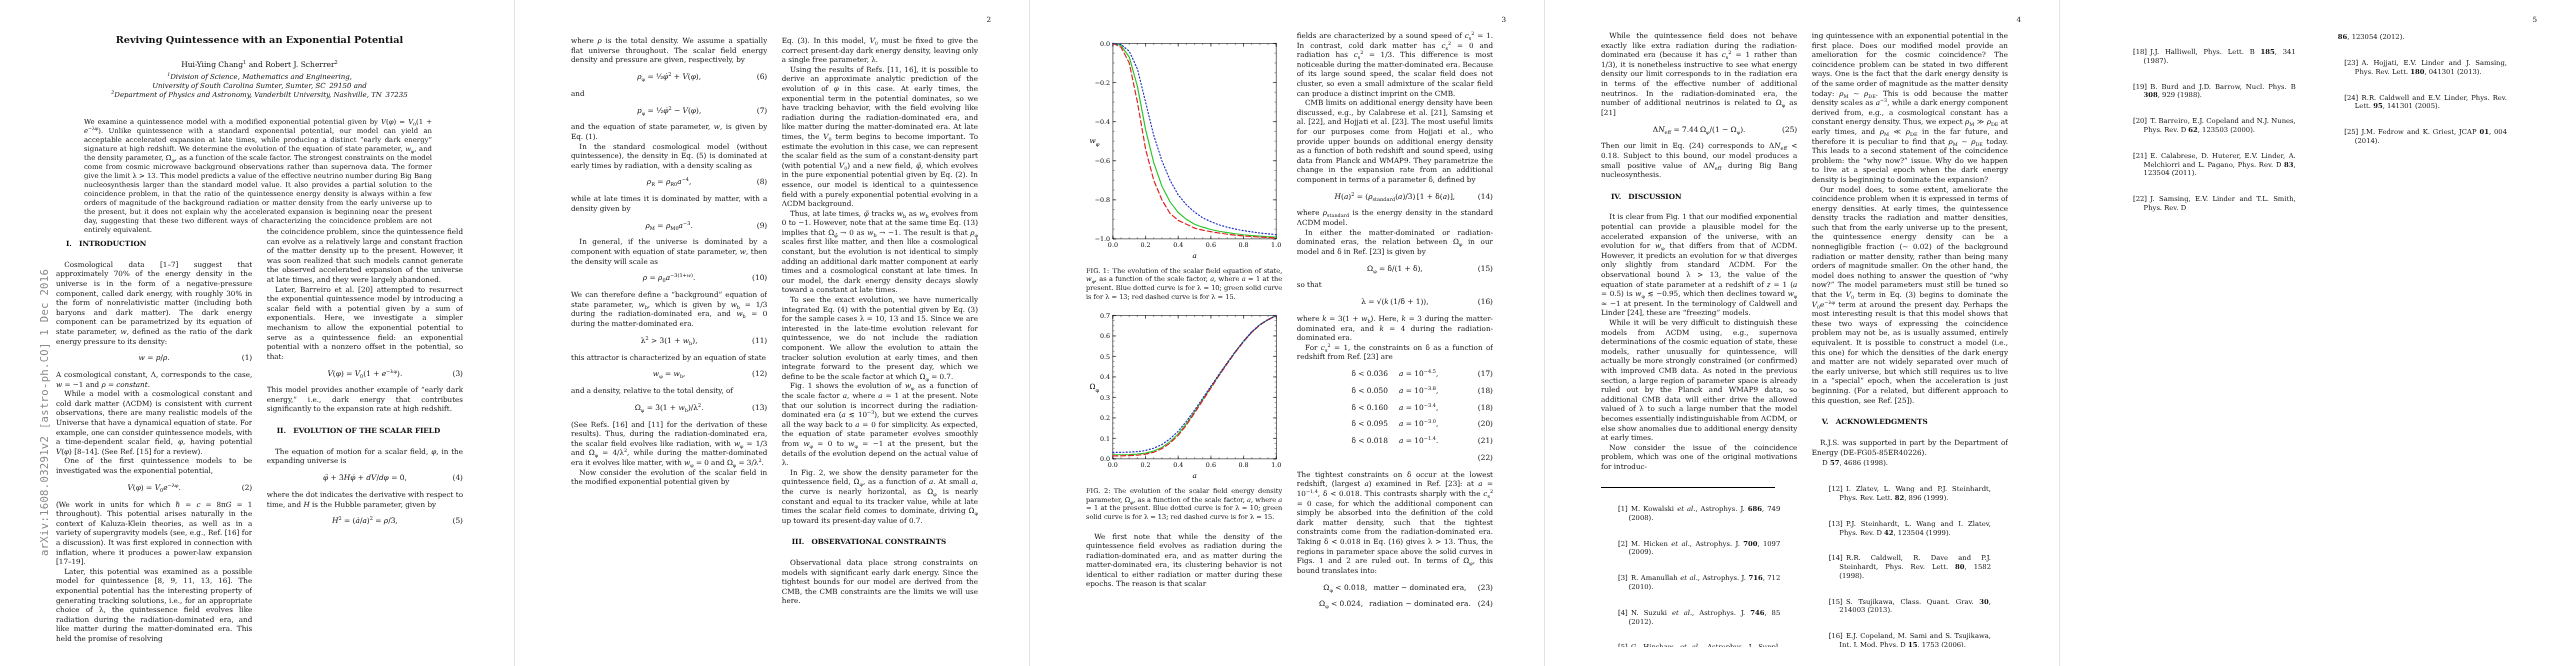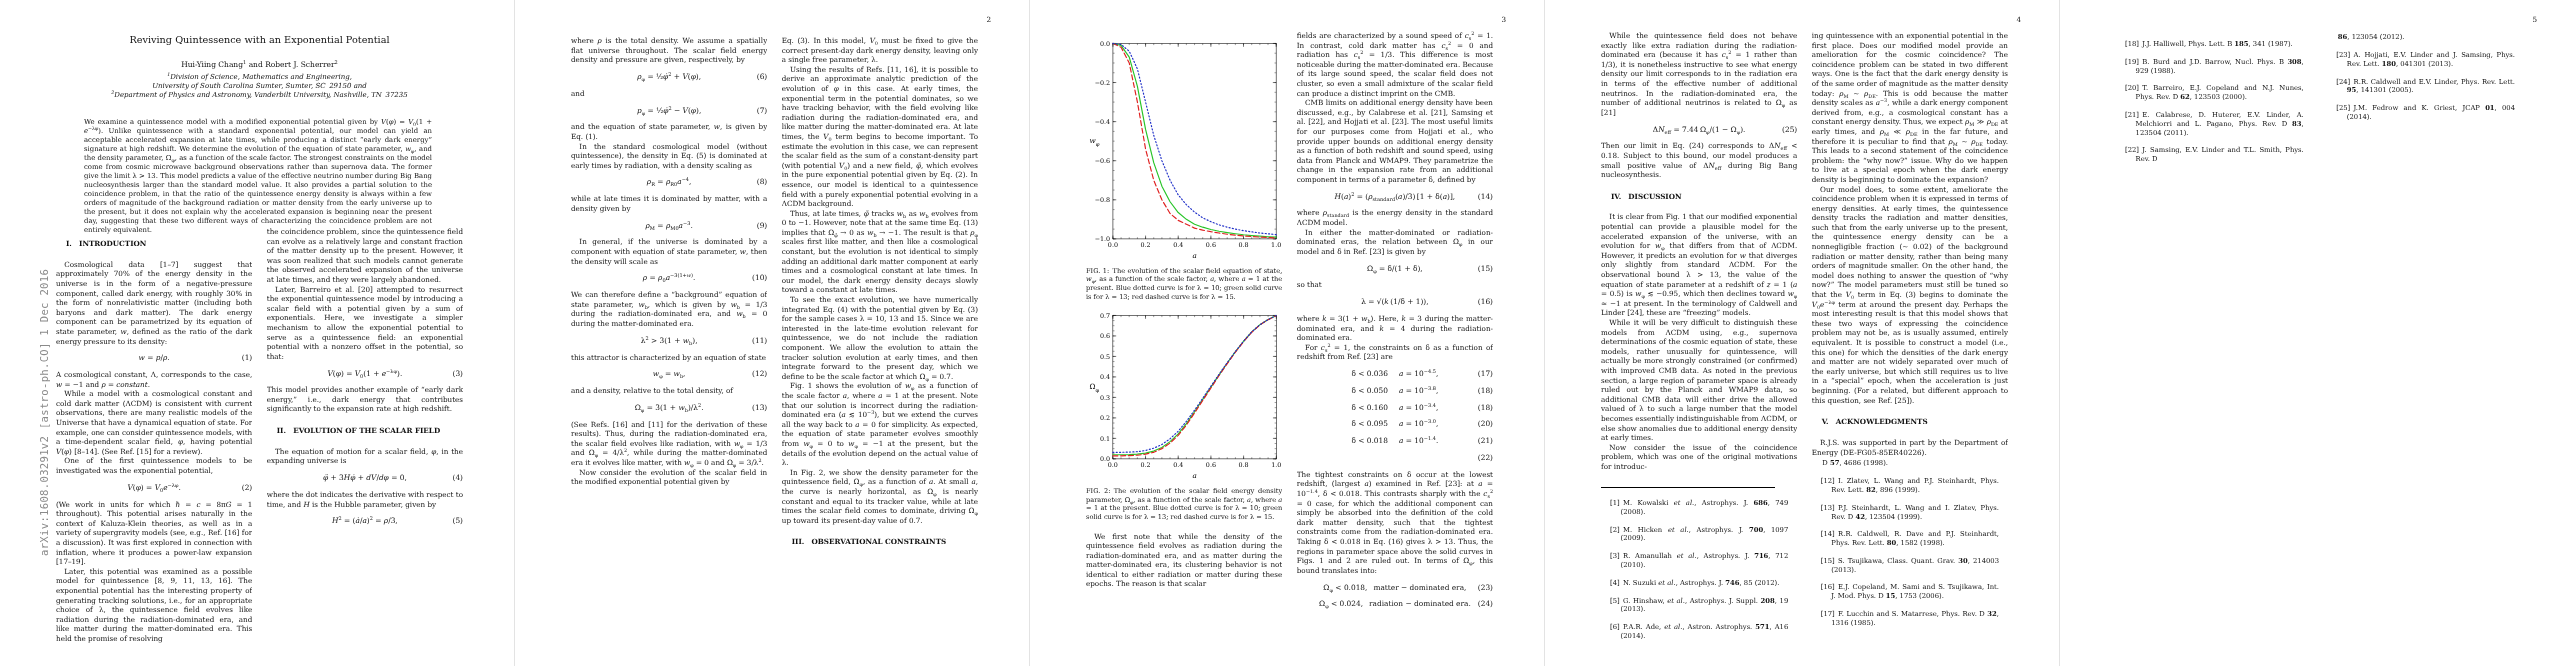--- a/index.html
+++ b/index.html
@@ -2,37 +2,37 @@
 <html lang="en" style="font-size:9px"><head>
 <meta charset="utf-8">
 <style>
   html,body{margin:0;padding:0;background:#f4f4f4;}
   .doc{width:2576px;height:667px;display:flex;background:#fff;font-family:"DejaVu Serif","Liberation Serif",serif;color:#111;}
   .page{position:relative;width:515px;height:667px;background:#fff;border-right:0.6px solid #e3e3e3;box-sizing:border-box;overflow:hidden;}
   .page:last-child{border-right:none;}
   .watermark{position:absolute;left:-118px;top:400px;width:311px;transform:rotate(-90deg);transform-origin:156px 0;color:#8a8a8a;font-family:"DejaVu Sans Mono","Liberation Mono",monospace;font-size:10.6px;letter-spacing:0.3px;white-space:nowrap;}
   .pagenum{position:absolute;top:14.5px;right:38px;font-size:7.2px;}
   .titleblock{position:absolute;left:56px;right:51px;top:34px;text-align:center;}
-  .title{font-size:9.7px;font-weight:normal;margin-bottom:14.5px;}
+  .title{font-size:9.7px;font-weight:bold;margin-bottom:14.5px;}
   .authors{font-size:7.5px;margin-bottom:4.4px;}
   .affil{font-style:italic;font-size:7px;line-height:9.2px;}
   .abstract{position:absolute;left:84px;right:82px;top:118px;font-size:6.9px;line-height:9px;text-align:justify;}
   .cols{position:absolute;left:56px;right:51px;bottom:20px;display:flex;gap:14.5px;}
   .col{width:197px;overflow:hidden;text-align:justify;font-size:7.2px;line-height:9.6px;hyphens:auto;-webkit-hyphens:auto;}
   .para{margin:0;text-indent:8.3px;}
   .para.ni{text-indent:0;}
   .shead{font-weight:bold;text-align:left;margin:12.2px 10px 11px;text-indent:0;}
   .eq{display:flex;align-items:center;margin:7.2px 0;font-size:7.4px;}
   .eqbody{flex:1;text-align:center;}
   .eqnum{width:21px;text-align:right;}
   .figwrap{margin:7.8px 0 2.2px;text-align:center;}
   .figcap{font-size:6.6px;line-height:8.6px;text-align:justify;margin:4.4px 0 10px;}
   .refrule{border-top:0.6px solid #000;margin:15.6px 22px 11px 0;}
   .refs{font-size:6.8px;line-height:8.8px;margin-top:2.2px;}
-  .ref{padding-left:10.6px;text-indent:-10.6px;margin:9px;}
+  .ref{padding-left:10.6px;text-indent:-10.6px;margin:17px;}
   .refcont{padding-left:10.6px;text-indent:0;}
   sub,sup{font-size:68%;line-height:0;}
   svg text{font-family:"DejaVu Serif","Liberation Serif",serif;}
 </style>
 </head>
 <body>
 
 <div class="doc">
 
   <div class="page">
@@ -148,20 +148,21 @@
           <p class="para">Now consider the evolution of the scalar field in the modified exponential potential given by</p>
         </div>
       <div class="col" id="p1c1">
           <p class="para ni">Eq. (3). In this model, <i>V</i><sub>0</sub> must be fixed to give the correct present-day dark energy density, leaving only a single free parameter, λ.</p>
           <p class="para">Using the results of Refs. [11, 16], it is possible to derive an approximate analytic prediction of the evolution of <i>φ</i> in this case. At early times, the exponential term in the potential dominates, so we have tracking behavior, with the field evolving like radiation during the radiation-dominated era, and like matter during the matter-dominated era. At late times, the <i>V</i><sub>0</sub> term begins to become important. To estimate the evolution in this case, we can represent the scalar field as the sum of a constant-density part (with potential <i>V</i><sub>0</sub>) and a new field, <i>φ̃</i>, which evolves in the pure exponential potential given by Eq. (2). In essence, our model is identical to a quintessence field with a purely exponential potential evolving in a ΛCDM background.</p>
           <p class="para">Thus, at late times, <i>φ̃</i> tracks <i>w</i><sub>b</sub> as <i>w</i><sub>b</sub> evolves from 0 to −1. However, note that at the same time Eq. (13) implies that Ω<sub>φ̃</sub> → 0 as <i>w</i><sub>b</sub> → −1. The result is that <i>ρ</i><sub>φ</sub> scales first like matter, and then like a cosmological constant, but the evolution is not identical to simply adding an additional dark matter component at early times and a cosmological constant at late times. In our model, the dark energy density decays slowly toward a constant at late times.</p>
           <p class="para">To see the exact evolution, we have numerically integrated Eq. (4) with the potential given by Eq. (3) for the sample cases λ = 10, 13 and 15. Since we are interested in the late-time evolution relevant for quintessence, we do not include the radiation component. We allow the evolution to attain the tracker solution evolution at early times, and then integrate forward to the present day, which we define to be the scale factor at which Ω<sub>φ</sub> = 0.7.</p>
           <p class="para">Fig. 1 shows the evolution of <i>w</i><sub>φ</sub> as a function of the scale factor <i>a</i>, where <i>a</i> = 1 at the present. Note that our solution is incorrect during the radiation-dominated era (<i>a</i> ≲ 10<sup>−3</sup>), but we extend the curves all the way back to <i>a</i> = 0 for simplicity. As expected, the equation of state parameter evolves smoothly from <i>w</i><sub>φ</sub> = 0 to <i>w</i><sub>φ</sub> = −1 at the present, but the details of the evolution depend on the actual value of λ.</p>
           <p class="para">In Fig. 2, we show the density parameter for the quintessence field, Ω<sub>φ</sub>, as a function of <i>a</i>. At small <i>a</i>, the curve is nearly horizontal, as Ω<sub>φ</sub> is nearly constant and equal to its tracker value, while at late times the scalar field comes to dominate, driving Ω<sub>φ</sub> up toward its present-day value of 0.7.</p>
           <div class="shead">III. OBSERVATIONAL CONSTRAINTS</div>
+          <p class="para">Observational data place strong constraints on models with significant early dark energy. Since the tightest bounds for our model are derived from the CMB, the CMB constraints are the limits we will use here.</p>
         </div>
     </div>
   </div>
 
   <div class="page">
     <div class="pagenum">3</div>
     <div class="cols" style="top:31px">
       <div class="col" id="p2c0">
           <div class="figwrap"><svg width="196" height="221" viewBox="0 0 352 398" style="font-size:12.9px">
               <rect x="48" y="8" width="294" height="352" fill="none" stroke="#000" stroke-width="1"></rect>

